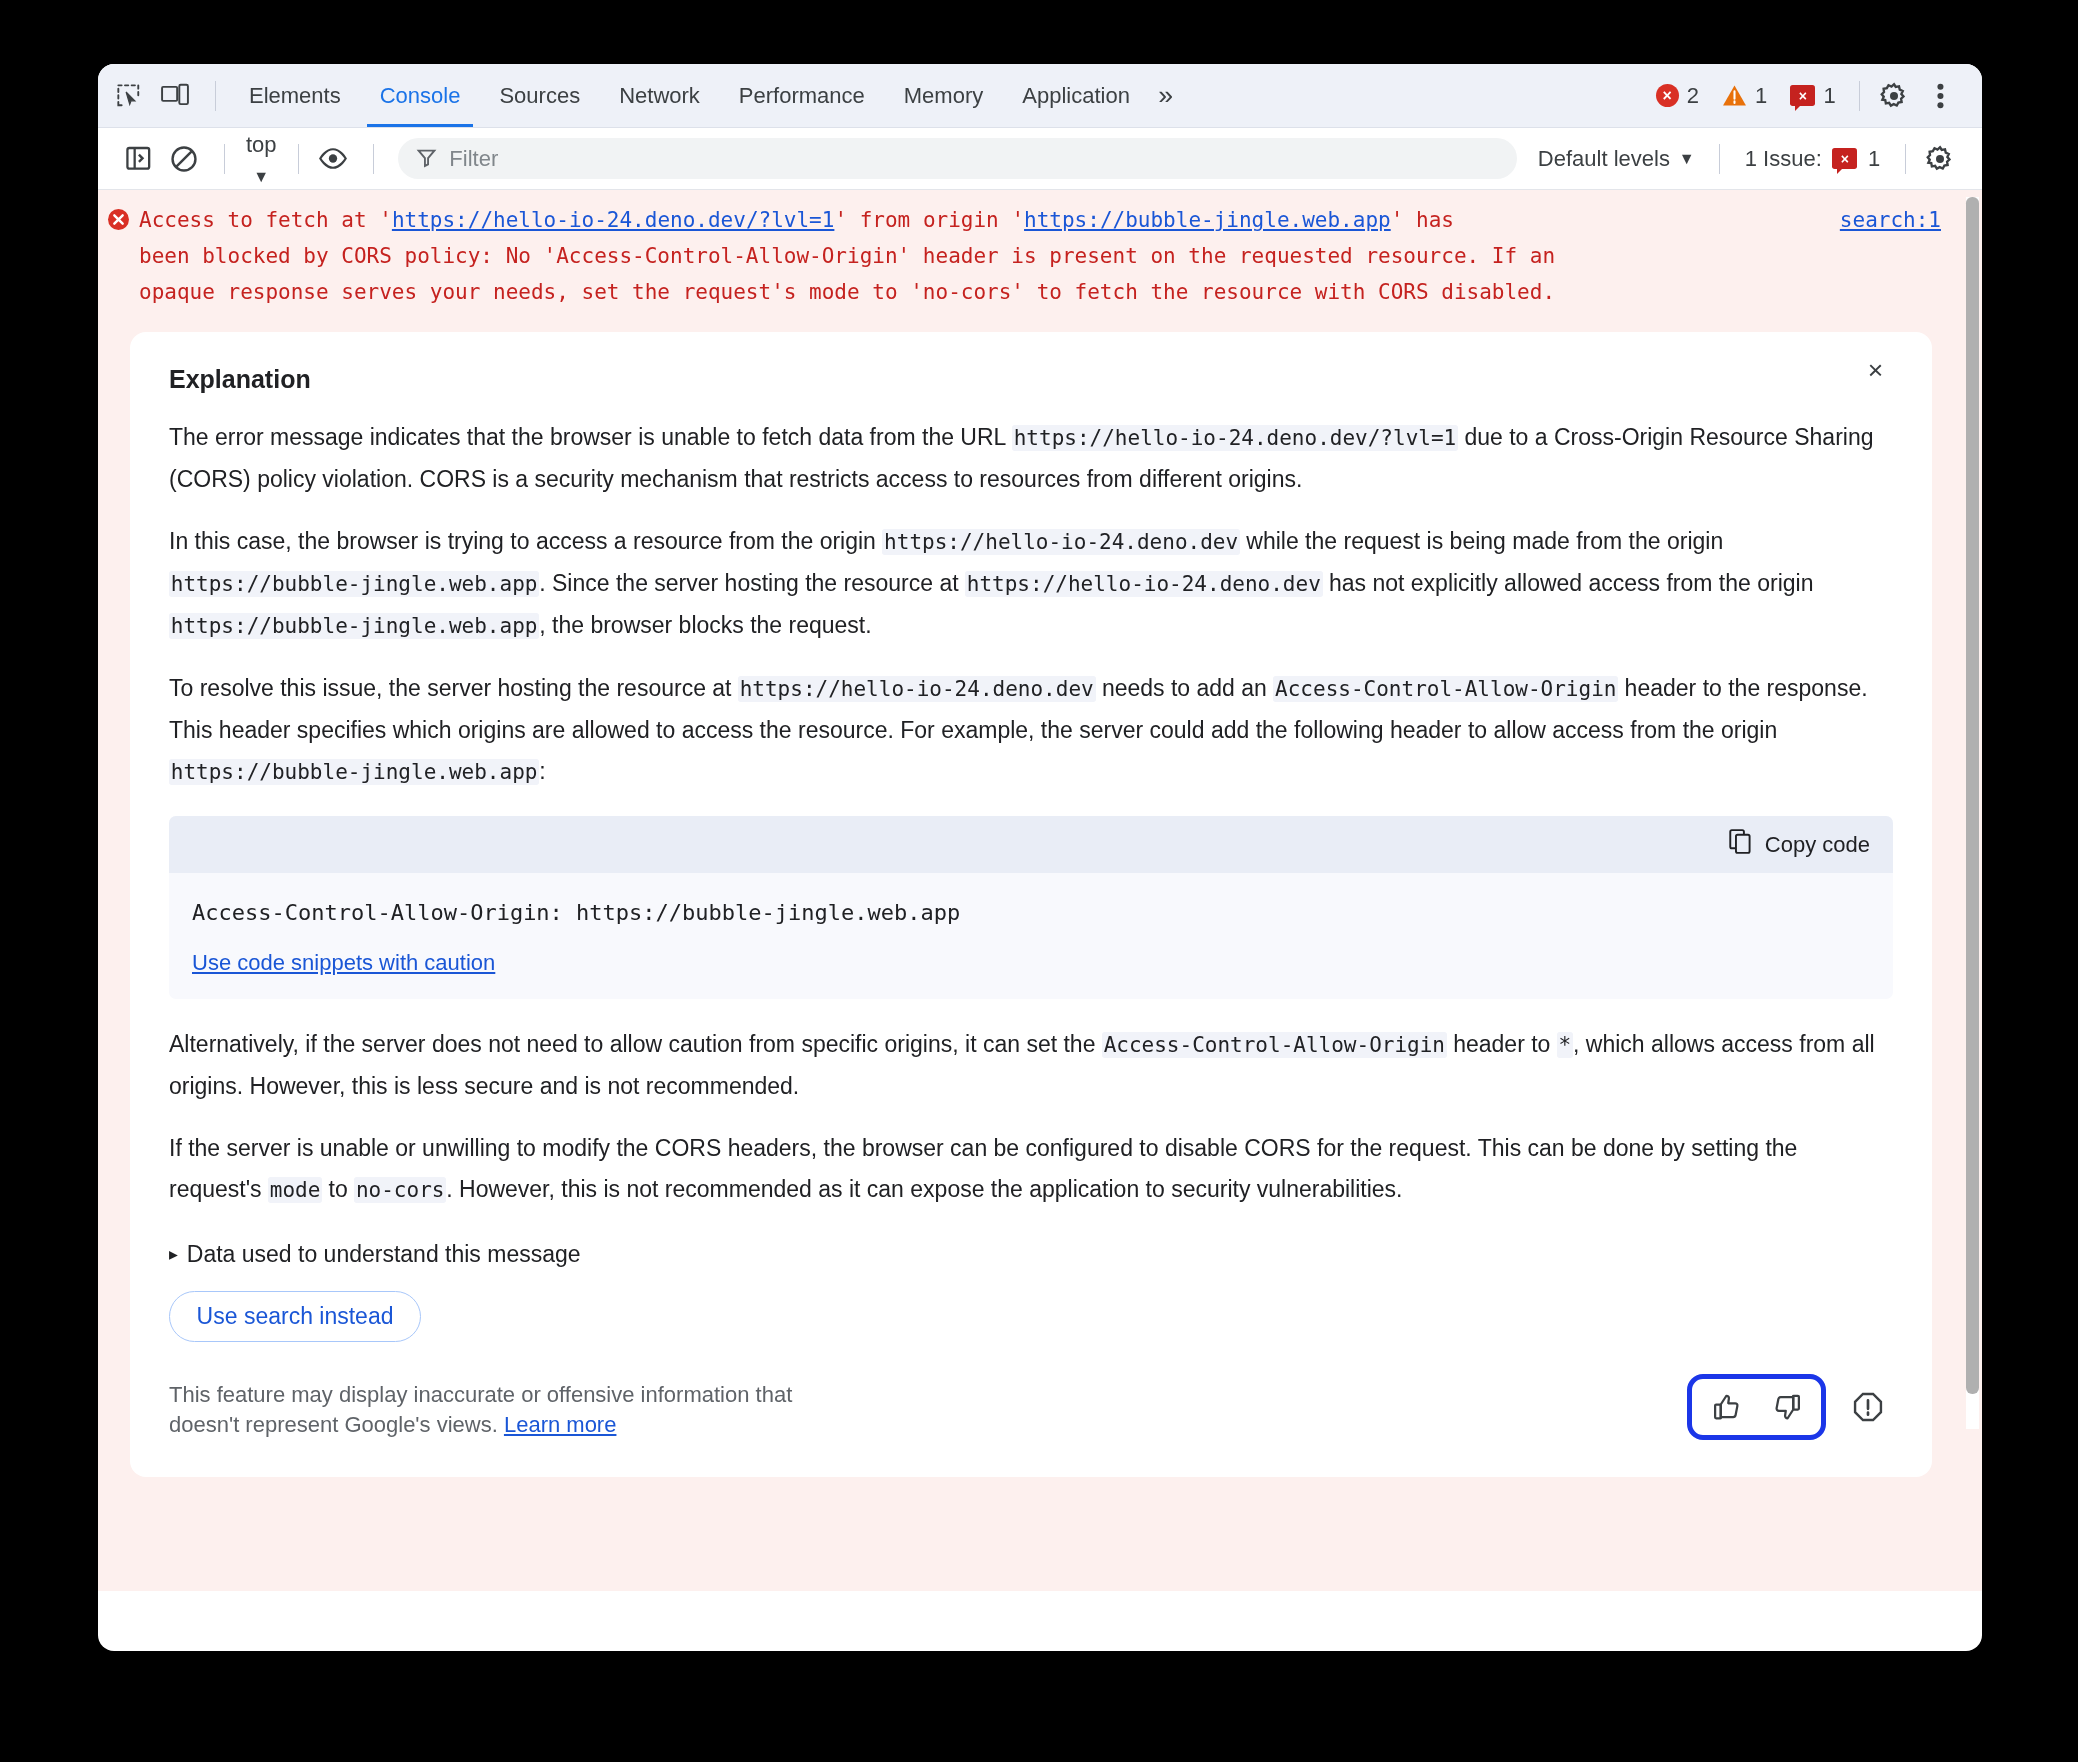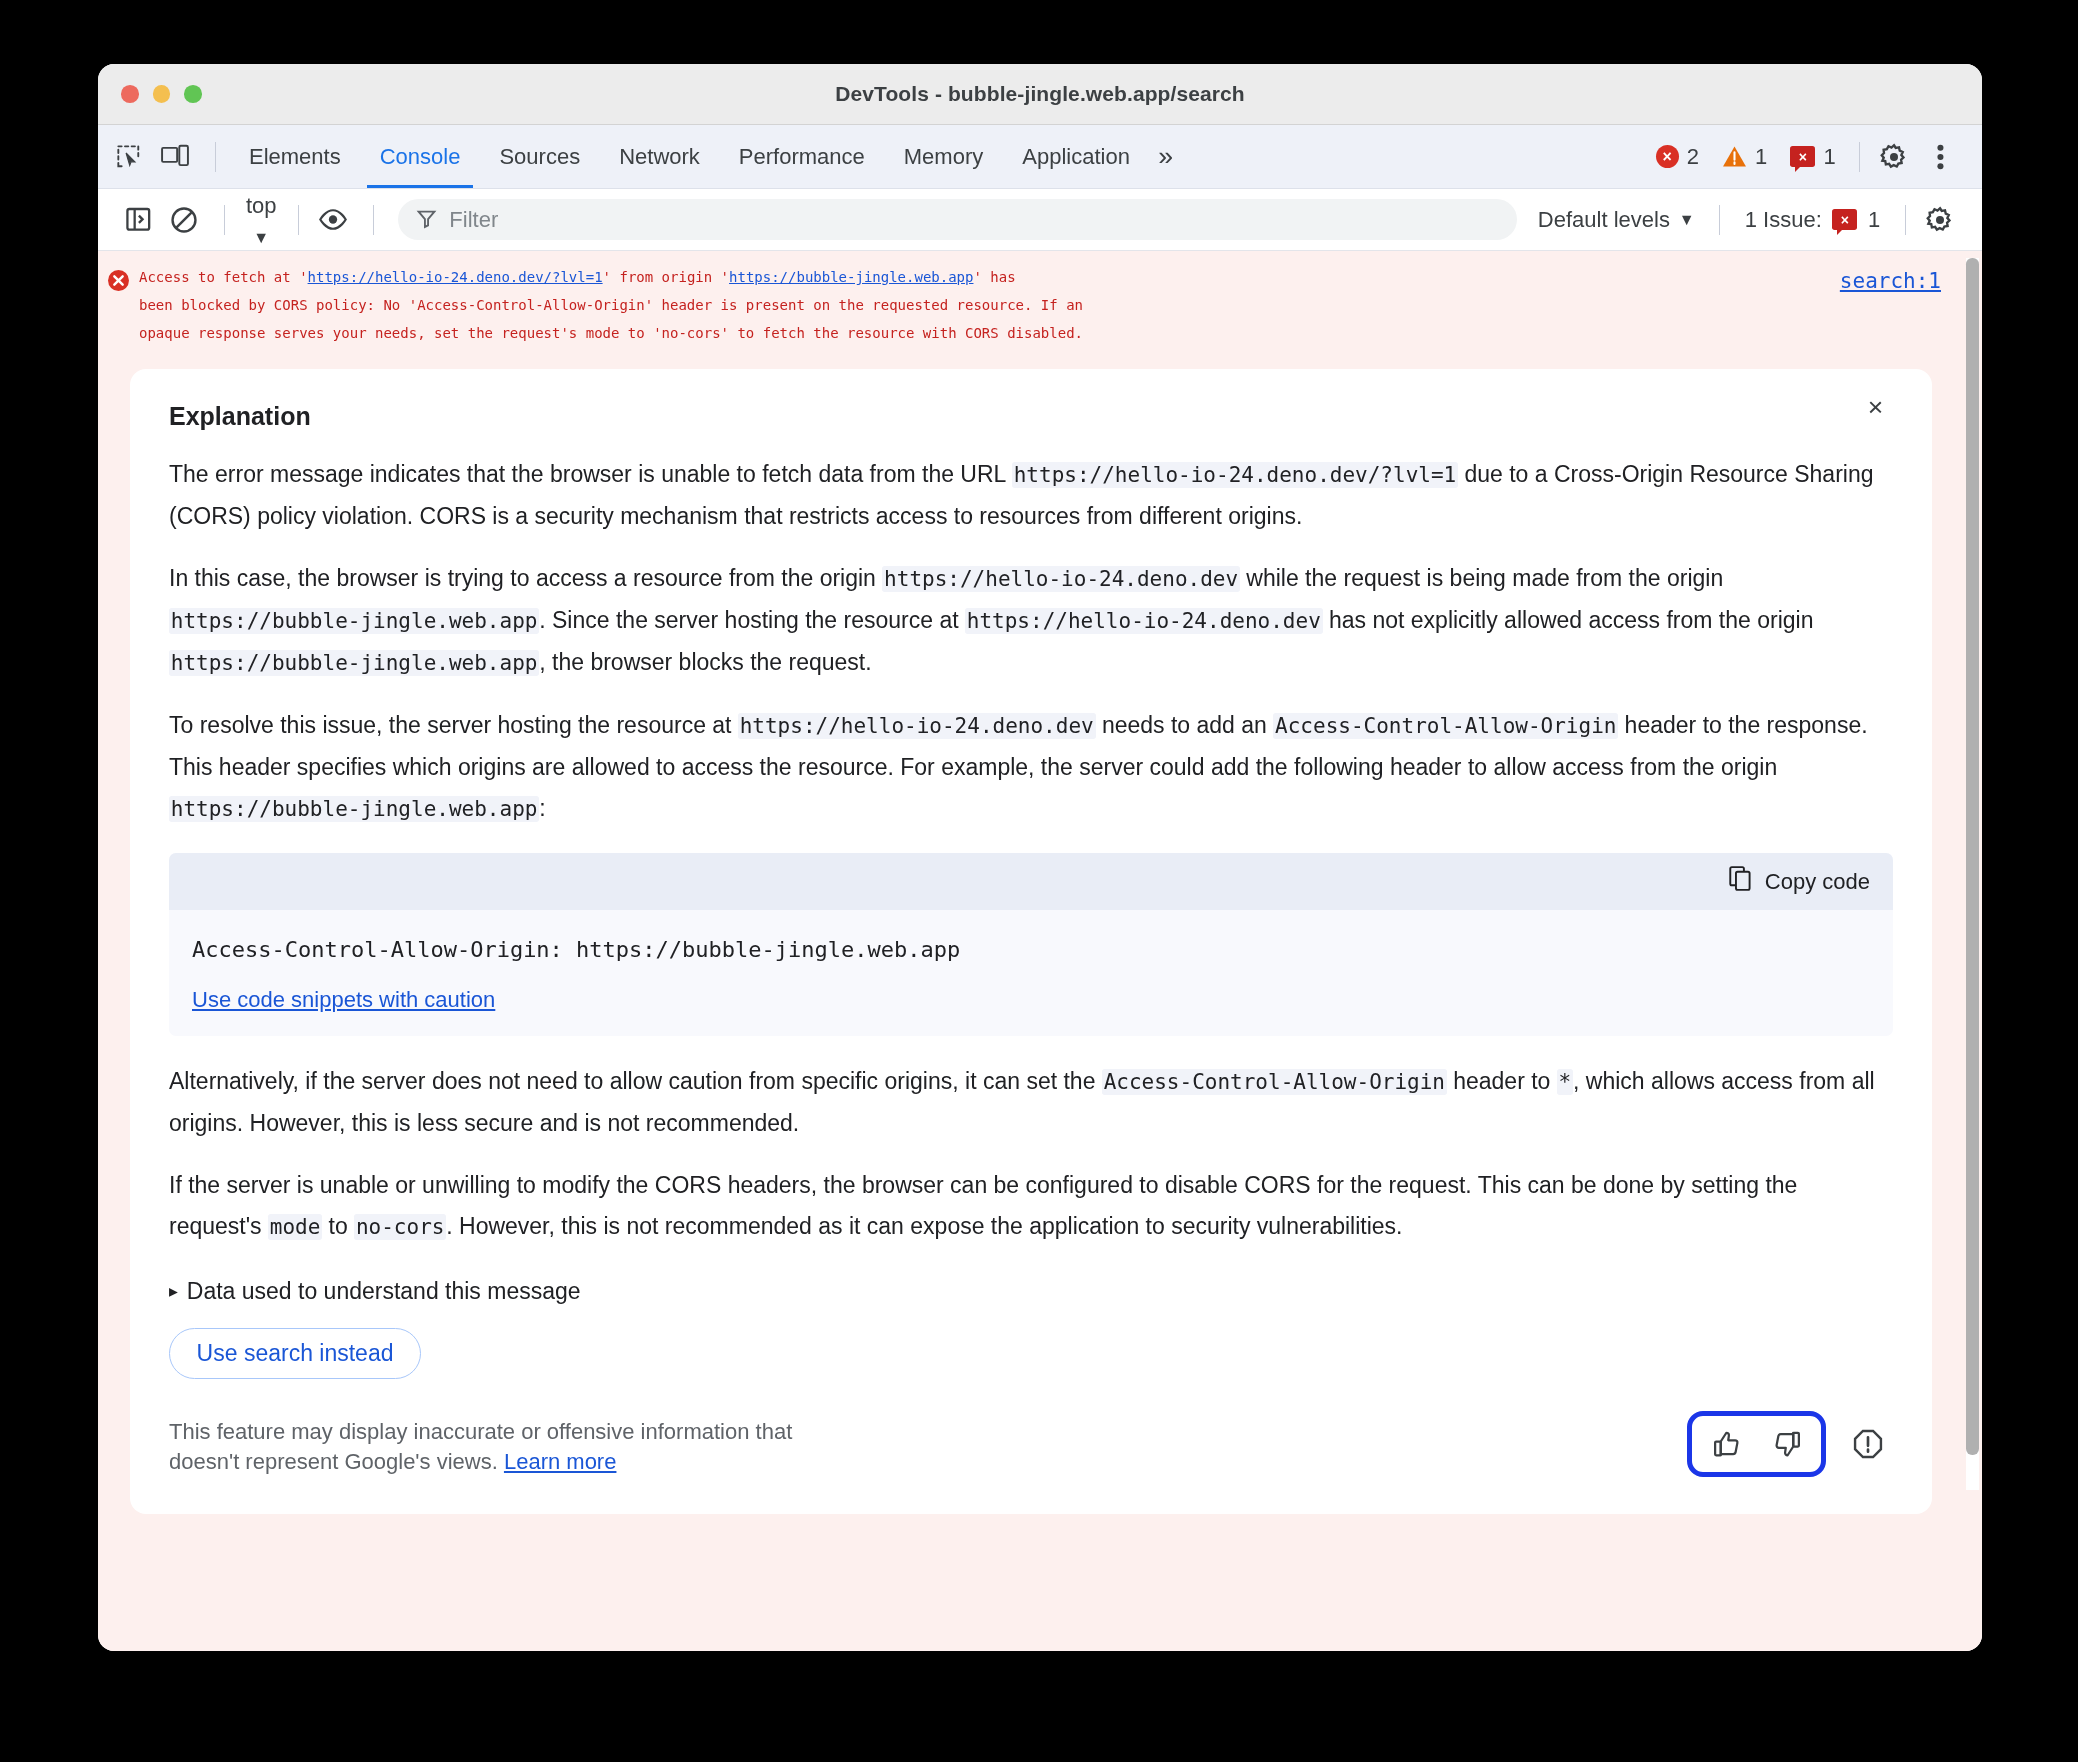--- a/index.html
+++ b/index.html
@@ -164,22 +164,22 @@
   }
   .msg-row {
     display: flex;
     padding: 12.4px 0 8.9px 0;
     position: relative;
   }
   .msg-icon { width: 41px; flex: 0 0 41px; display: flex; justify-content: center; padding-top: 5.3px; }
   .msg-text {
     flex: 1;
     font-family: "DejaVu Sans Mono", monospace;
-    font-size: 14px;
-    line-height: 28px;
+    font-size: 21px;
+    line-height: 36px;
     color: #c5221f;
     padding-right: 30px;
     white-space: pre-wrap;
   }
   .msg-text a { color: #1a56d6; text-decoration: underline; }
   .src-link {
     position: absolute;
     right: 41px;
     top: 17.7px;
     font-family: "DejaVu Sans Mono", monospace;
@@ -324,28 +324,20 @@
     height: 1197px;
     background: #b0b0b0;
     border-radius: 6.2px;
   }
 </style>
 </head>
 <body>
 
 <div class="window">
 
-  <div class="titlebar">
-    <div class="traffic">
-      <div class="dot red"></div>
-      <div class="dot yellow"></div>
-      <div class="dot green"></div>
-    </div>
-    <div class="win-title">DevTools - bubble-jingle.web.app/search</div>
-  </div>
 
   <div class="tabstrip">
     <div class="tb-icon">
       <svg width="26.6" height="26.6" viewBox="0 0 24 24" fill="none" stroke="#3c4043" stroke-width="1.7">
         <path d="M3 3h3M9 3h3M15 3h3M21 3v3M21 9v3M3 6v3M3 12v3M3 18v3h3" stroke-dasharray="0" stroke-linecap="round"></path>
         <path d="M10 9l8 8h-3.5l-1.2 3.2L10 9z" fill="#3c4043" stroke="#3c4043" stroke-width="1"></path>
       </svg>
     </div>
     <div class="tb-icon">
       <svg width="28" height="25" viewBox="0 0 26 22" fill="none" stroke="#3c4043" stroke-width="1.8">

